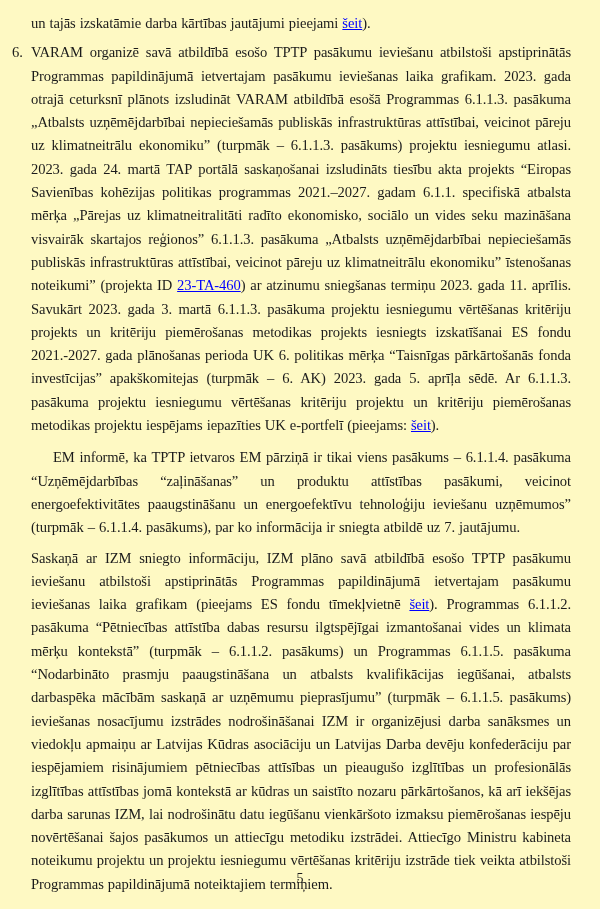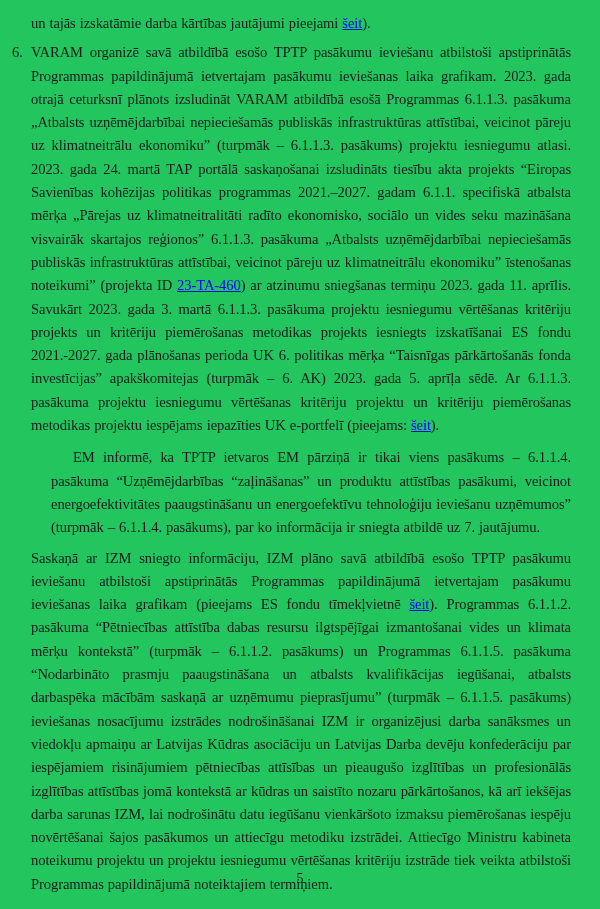--- a/index.html
+++ b/index.html
@@ -1,20 +1,20 @@
 <!DOCTYPE html>
 <html lang="lv"><head>
 <meta charset="utf-8">
 <style>
   html, body { margin: 0; padding: 0; background: #e8e8e8; }
   .page {
     position: relative;
     width: 600px;
     height: 909px;
-    background: #22c55e;
+    background: #fef9c3;
     margin: 0 auto;
     overflow: hidden;
     font-family: "Liberation Serif", "DejaVu Serif", serif;
     color: #1b1b1b;
   }
   .content {
     position: absolute;
     left: 31px;
     top: 12px;
     width: 540px;
@@ -25,21 +25,21 @@
     word-spacing: 0.5px;
   }
   .para { margin: 0; }
   .p-intro { margin: 0; }
   .p-item6 { position: relative; margin-top: 6px; }
   .item-marker {
     position: absolute;
     left: -19px;
     top: 0;
   }
-  .p-em { margin-top: 9px; text-indent: 22px; margin-left: 20px; }
+  .p-em { margin-top: 9px; text-indent: 22px; }
   .p-izm { margin-top: 7px; }
   .doclink {
     color: #0000FF;
     text-decoration: underline;
     cursor: pointer;
   }
   .footer {
     position: absolute;
     left: 0;
     width: 600px;

